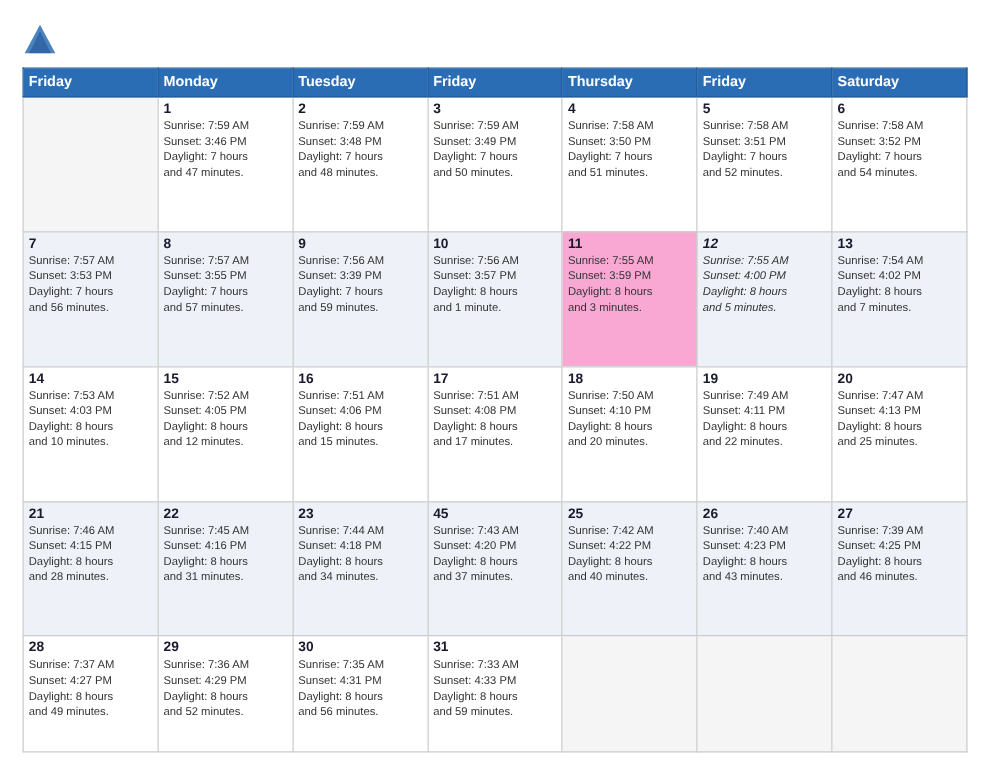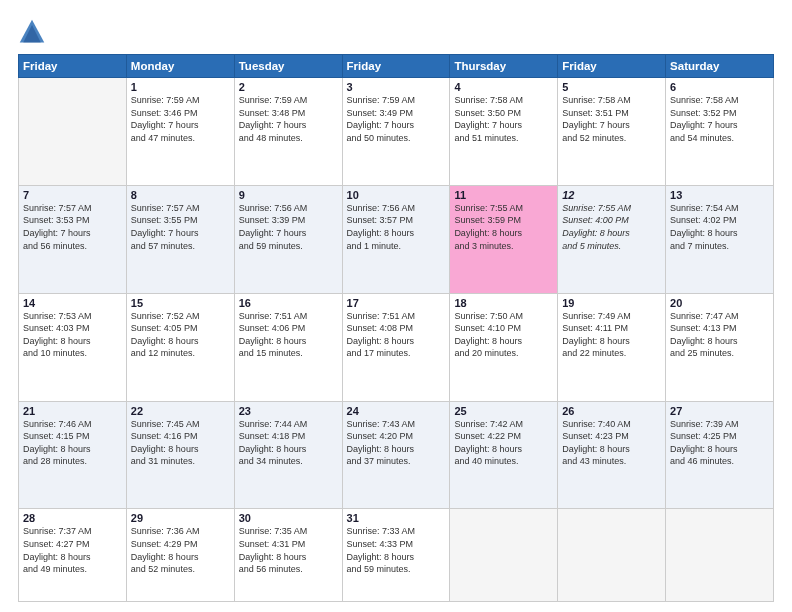--- a/index.html
+++ b/index.html
@@ -227,21 +227,21 @@
           </td>
           <td style="background-color: rgb(238, 242, 248);">
             <span class="day-num">22</span>
             <div class="day-info"><span>Sunrise: 7:45 AM</span><br><span>Sunset: 4:16 PM</span><br><span>Daylight: 8 hours</span><br><span>and 31 minutes.</span></div>
           </td>
           <td style="background-color: rgb(238, 242, 248);">
             <span class="day-num">23</span>
             <div class="day-info"><span>Sunrise: 7:44 AM</span><br><span>Sunset: 4:18 PM</span><br><span>Daylight: 8 hours</span><br><span>and 34 minutes.</span></div>
           </td>
           <td style="background-color: rgb(238, 242, 248);">
-            <span class="day-num">24</span>
+            <span class="day-num">45</span>
             <div class="day-info"><span>Sunrise: 7:43 AM</span><br><span>Sunset: 4:20 PM</span><br><span>Daylight: 8 hours</span><br><span>and 37 minutes.</span></div>
           </td>
           <td style="background-color: rgb(238, 242, 248);">
             <span class="day-num">25</span>
             <div class="day-info"><span>Sunrise: 7:42 AM</span><br><span>Sunset: 4:22 PM</span><br><span>Daylight: 8 hours</span><br><span>and 40 minutes.</span></div>
           </td>
           <td style="background-color: rgb(238, 242, 248);">
             <span class="day-num">26</span>
             <div class="day-info"><span>Sunrise: 7:40 AM</span><br><span>Sunset: 4:23 PM</span><br><span>Daylight: 8 hours</span><br><span>and 43 minutes.</span></div>
           </td>

